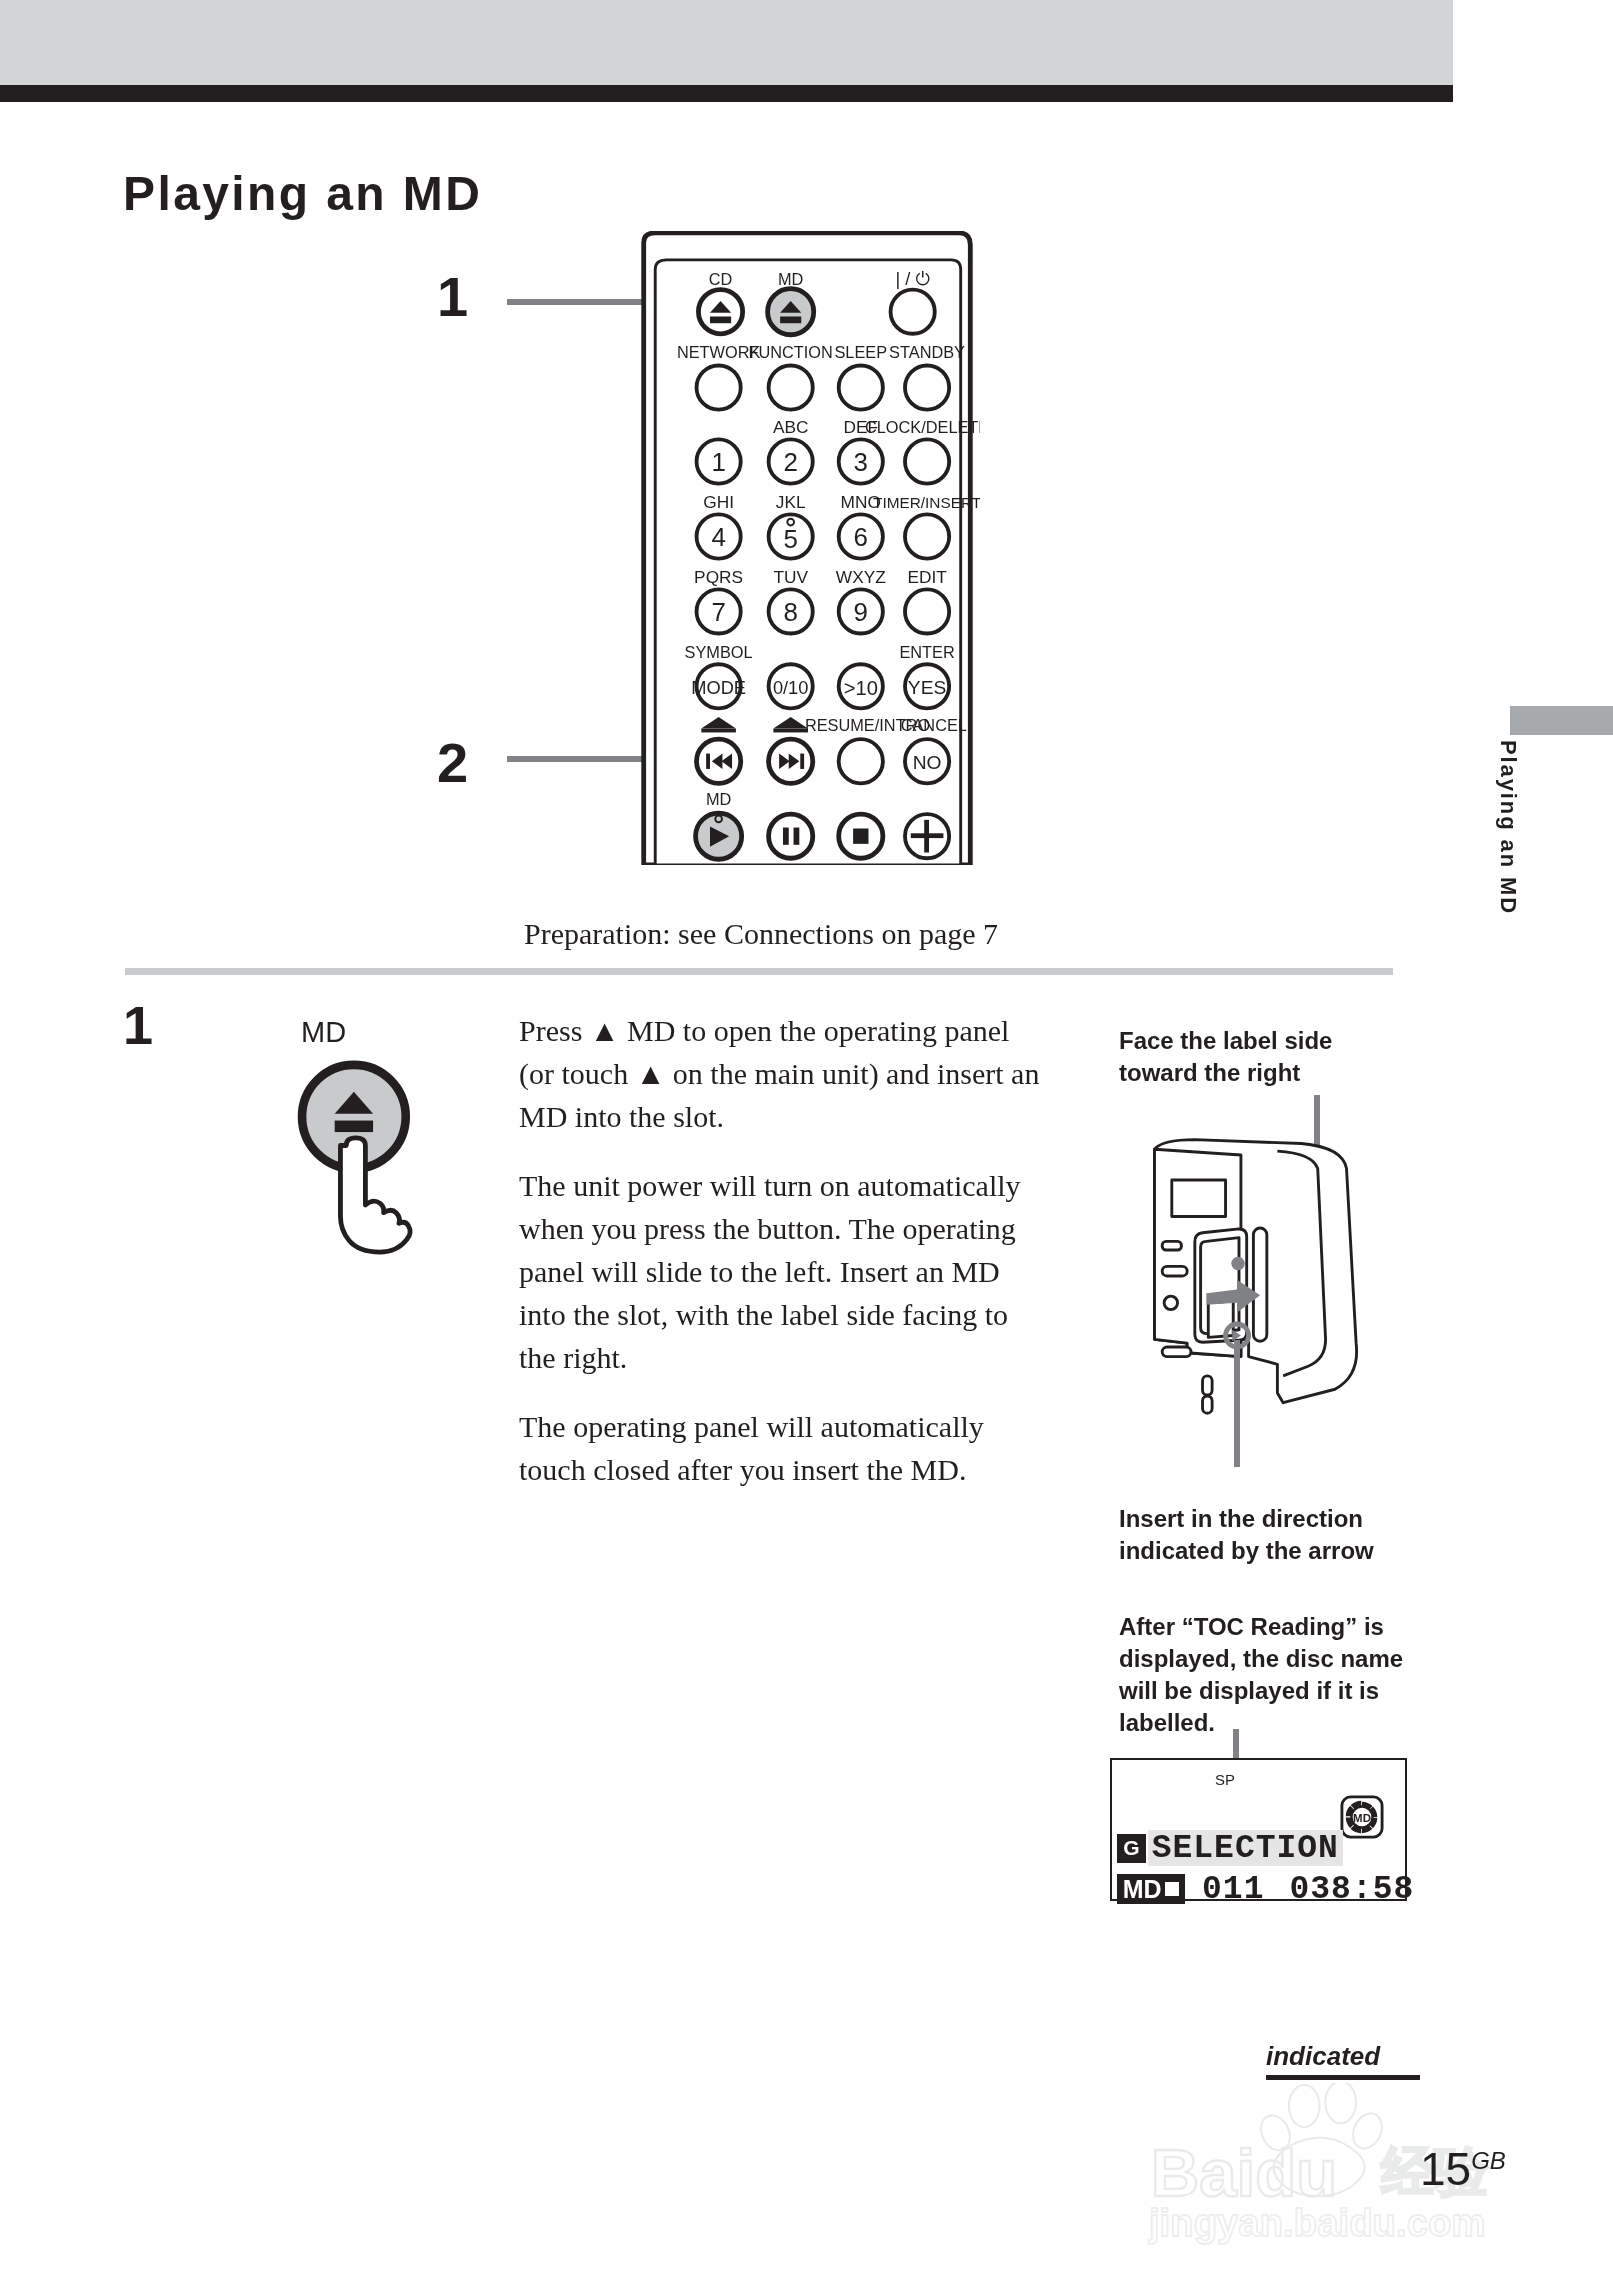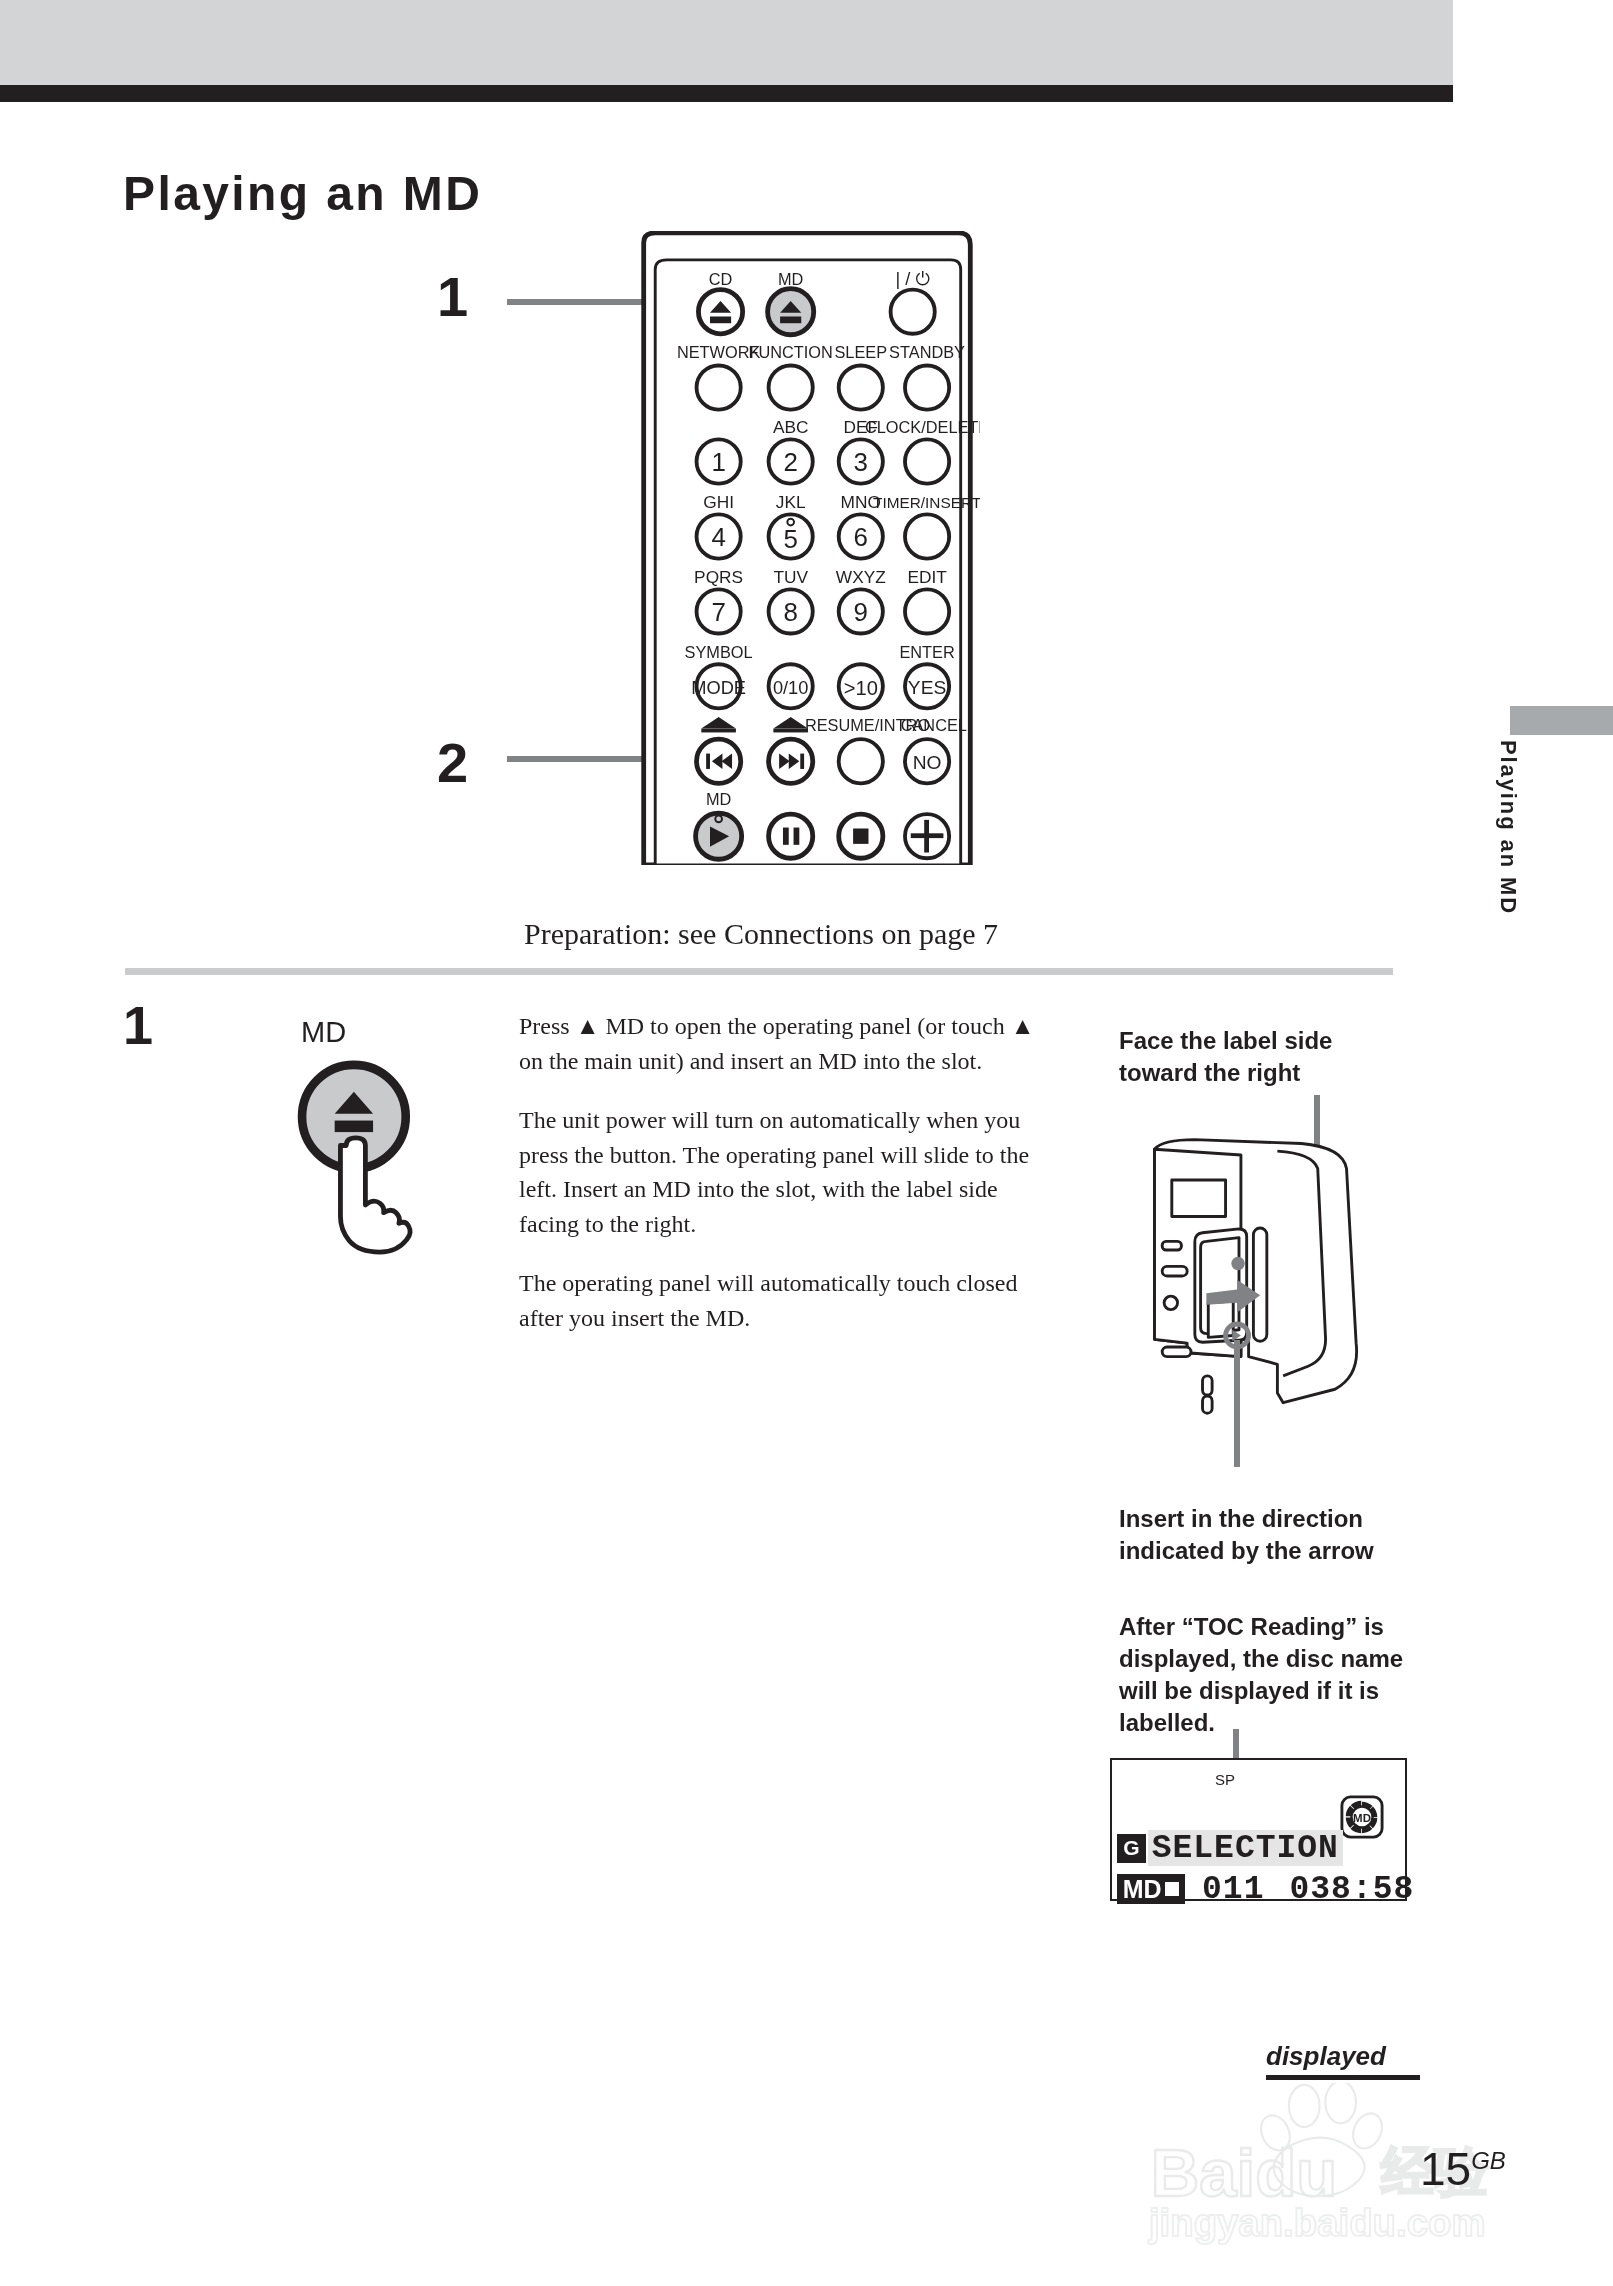--- a/index.html
+++ b/index.html
@@ -40,21 +40,21 @@
     font-size:30px;color:#231f20;white-space:nowrap;
   }
   .hr-thick{position:absolute;left:125px;top:968px;width:1268px;height:6.7px;background:#c9cbcd;}
 
   
   .step-num-1{position:absolute;left:123px;top:994px;font-family:"Liberation Sans",sans-serif;font-weight:bold;font-size:54px;color:#231f20;}
   .md-btn-label{position:absolute;left:301px;top:1016px;font-family:"Liberation Sans",sans-serif;font-size:29px;color:#231f20;}
   .md-btn-art{position:absolute;left:279px;top:1057px;width:192px;height:202px;}
 
   .body-col{position:absolute;left:519px;top:1009px;width:524px;}
-  .body-col p{margin:0 0 25px 0;font-size:24px;line-height:1.44;color:#231f20;}
+  .body-col p{margin:0 0 25px 0;font-size:30px;line-height:1.44;color:#231f20;}
 
   
   .rc{position:absolute;left:1103px;top:1009px;width:317px;}
   .rc-bold{
     font-family:"Liberation Sans",sans-serif;font-weight:bold;
     font-size:24px;line-height:1.34;color:#231f20;margin:16px;
   }
   .unit-art{position:absolute;left:1095px;top:1105px;width:288px;height:317px;}
   .rc-ins{position:absolute;left:1103px;top:1487px;width:327px;}
   .rc-toc{position:absolute;left:1103px;top:1595px;width:331px;}
@@ -372,17 +372,17 @@
     <ellipse cx="138" cy="52" rx="14" ry="19" transform="rotate(-25 138 52)"></ellipse>
     <ellipse cx="234" cy="50" rx="14" ry="19" transform="rotate(25 234 50)"></ellipse>
     <path d="M152 66 q34 -18 62 0 q26 16 12 34 q-16 18 -44 18 q-28 0 -42 -18 q-12 -18 12 -34 Z"></path>
   </g>
   <text x="8" y="118" font-family="Liberation Sans, sans-serif" font-size="70" font-weight="bold" fill="none" stroke="#b9bbbd" stroke-width="2.5">Baidu</text>
   <text x="248" y="112" font-family="Liberation Sans, sans-serif" font-size="56" font-weight="bold" fill="none" stroke="#b9bbbd" stroke-width="2.5">经验</text>
   <text x="6" y="160" font-family="Liberation Sans, sans-serif" font-size="40" font-weight="bold" fill="none" stroke="#c6c8ca" stroke-width="2">jingyan.baidu.com</text>
 </svg>
 </div>
 
-<div class="continued">displayed</div>
+<div class="continued">indicated</div>
 <div class="continued-rule"></div>
 
 <div class="pagenum"><span>15</span><sup>GB</sup></div>
 
 
 </body></html>

